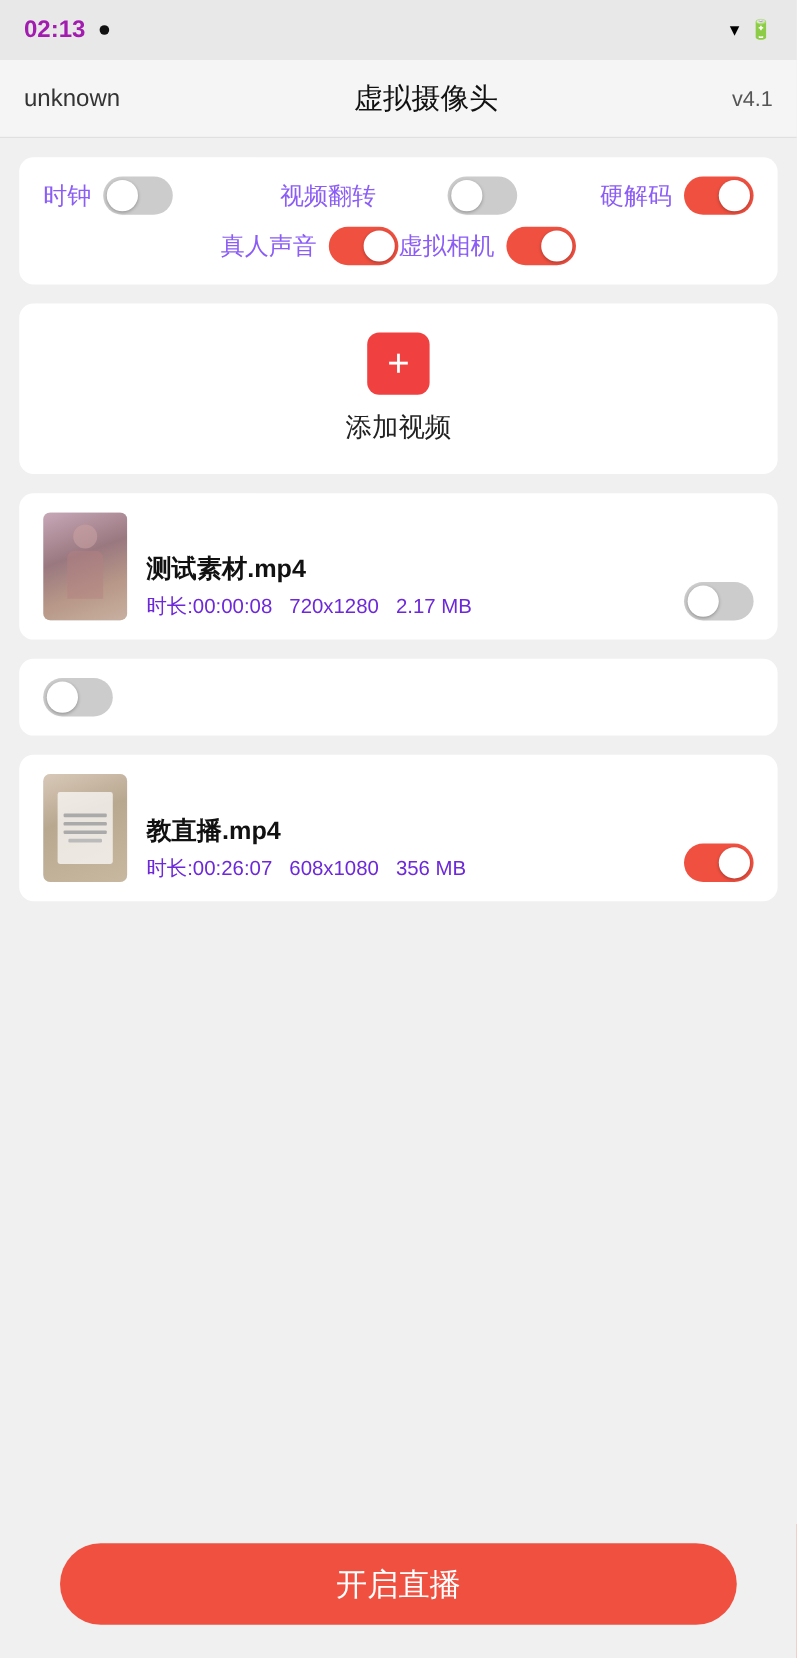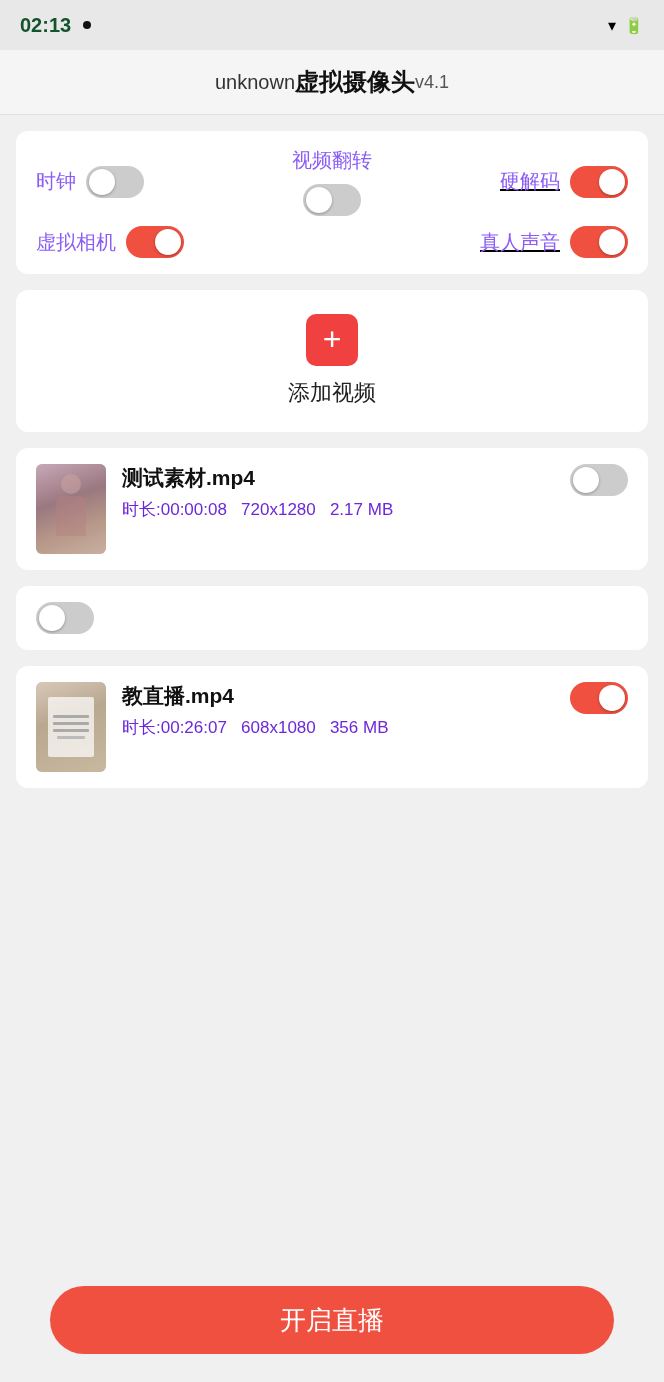--- a/index.html
+++ b/index.html
@@ -17,50 +17,50 @@
       background: #e8e8e8;
       height: 50px;
       display: flex;
       align-items: center;
       justify-content: space-between;
       padding: 0 20px;
     }
     .status-time {
       font-size: 20px;
       font-weight: 600;
-      color: #14532d;
+      color: #a21caf;
     }
     .status-dot {
       width: 8px; height: 8px;
       background: #111;
       border-radius: 50%;
       margin-left: 6px;
     }
     .status-left { display: flex; align-items: center; gap: 6px; }
     .status-right { display: flex; align-items: center; gap: 8px; }
     .wifi-icon { font-size: 16px; }
     .battery-icon { font-size: 16px; }
 
     
     .header {
       background: #f5f5f5;
       padding: 16px 20px;
       display: flex;
       align-items: center;
-      justify-content: center;
+      justify-content: space-between;
       border-bottom: 1px solid #e0e0e0;
     }
     .header-left {
       font-size: 20px;
       color: #333;
       font-weight: 400;
     }
     .header-title {
       font-size: 24px;
-      font-weight: 700;
+      font-weight: 400;
       color: #111;
     }
     .header-version {
       font-size: 18px;
       color: #555;
     }
 
     
     .main {
       background: #f0f0f0;
@@ -82,21 +82,20 @@
     }
     .controls-row:last-child { margin-bottom: 0; }
     .control-item {
       display: flex;
       align-items: center;
       gap: 10px;
       flex: 1;
     }
     .control-item.right {
       justify-content: flex-end;
-      text-decoration: underline;
     }
     .control-label {
       font-size: 20px;
       color: #8b5cf6;
       white-space: nowrap;
     }
 
     
     .toggle {
       position: relative;
@@ -162,21 +161,21 @@
       color: #222;
     }
 
     
     .video-item {
       background: #fff;
       border-radius: 12px;
       padding: 16px 20px;
       margin-bottom: 16px;
       display: flex;
-      align-items: flex-start;
+      align-items: flex-end;
       gap: 16px;
     }
     .video-thumb {
       width: 70px;
       height: 90px;
       border-radius: 6px;
       background: #ddd;
       overflow: hidden;
       flex-shrink: 0;
       display: flex;
@@ -246,49 +245,49 @@
 
     <div class="controls-row">
       <div class="control-item">
         <span class="control-label">时钟</span>
         <div class="toggle">
           <div class="toggle-track">
             <div class="toggle-thumb"></div>
           </div>
         </div>
       </div>
-      <div class="control-item" style="justify-content:space-between;flex-direction:column;">
+      <div class="control-item" style="justify-content:space-between;">
         <span class="control-label">视频翻转</span>
         <div class="toggle">
           <div class="toggle-track">
             <div class="toggle-thumb"></div>
           </div>
         </div>
       </div>
       <div class="control-item right">
         <span class="control-label">硬解码</span>
         <div class="toggle">
           <div class="toggle-track on">
             <div class="toggle-thumb"></div>
           </div>
         </div>
       </div>
     </div>
 
     <div class="controls-row">
+      <div class="control-item right">
+        <span class="control-label">真人声音</span>
+        <div class="toggle">
+          <div class="toggle-track on">
+            <div class="toggle-thumb"></div>
+          </div>
+        </div>
+      </div>
       <div class="control-item">
         <span class="control-label">虚拟相机</span>
-        <div class="toggle">
-          <div class="toggle-track on">
-            <div class="toggle-thumb"></div>
-          </div>
-        </div>
-      </div>
-      <div class="control-item right">
-        <span class="control-label">真人声音</span>
         <div class="toggle">
           <div class="toggle-track on">
             <div class="toggle-thumb"></div>
           </div>
         </div>
       </div>
     </div>
   </div>
 
   <div class="add-video-section">

